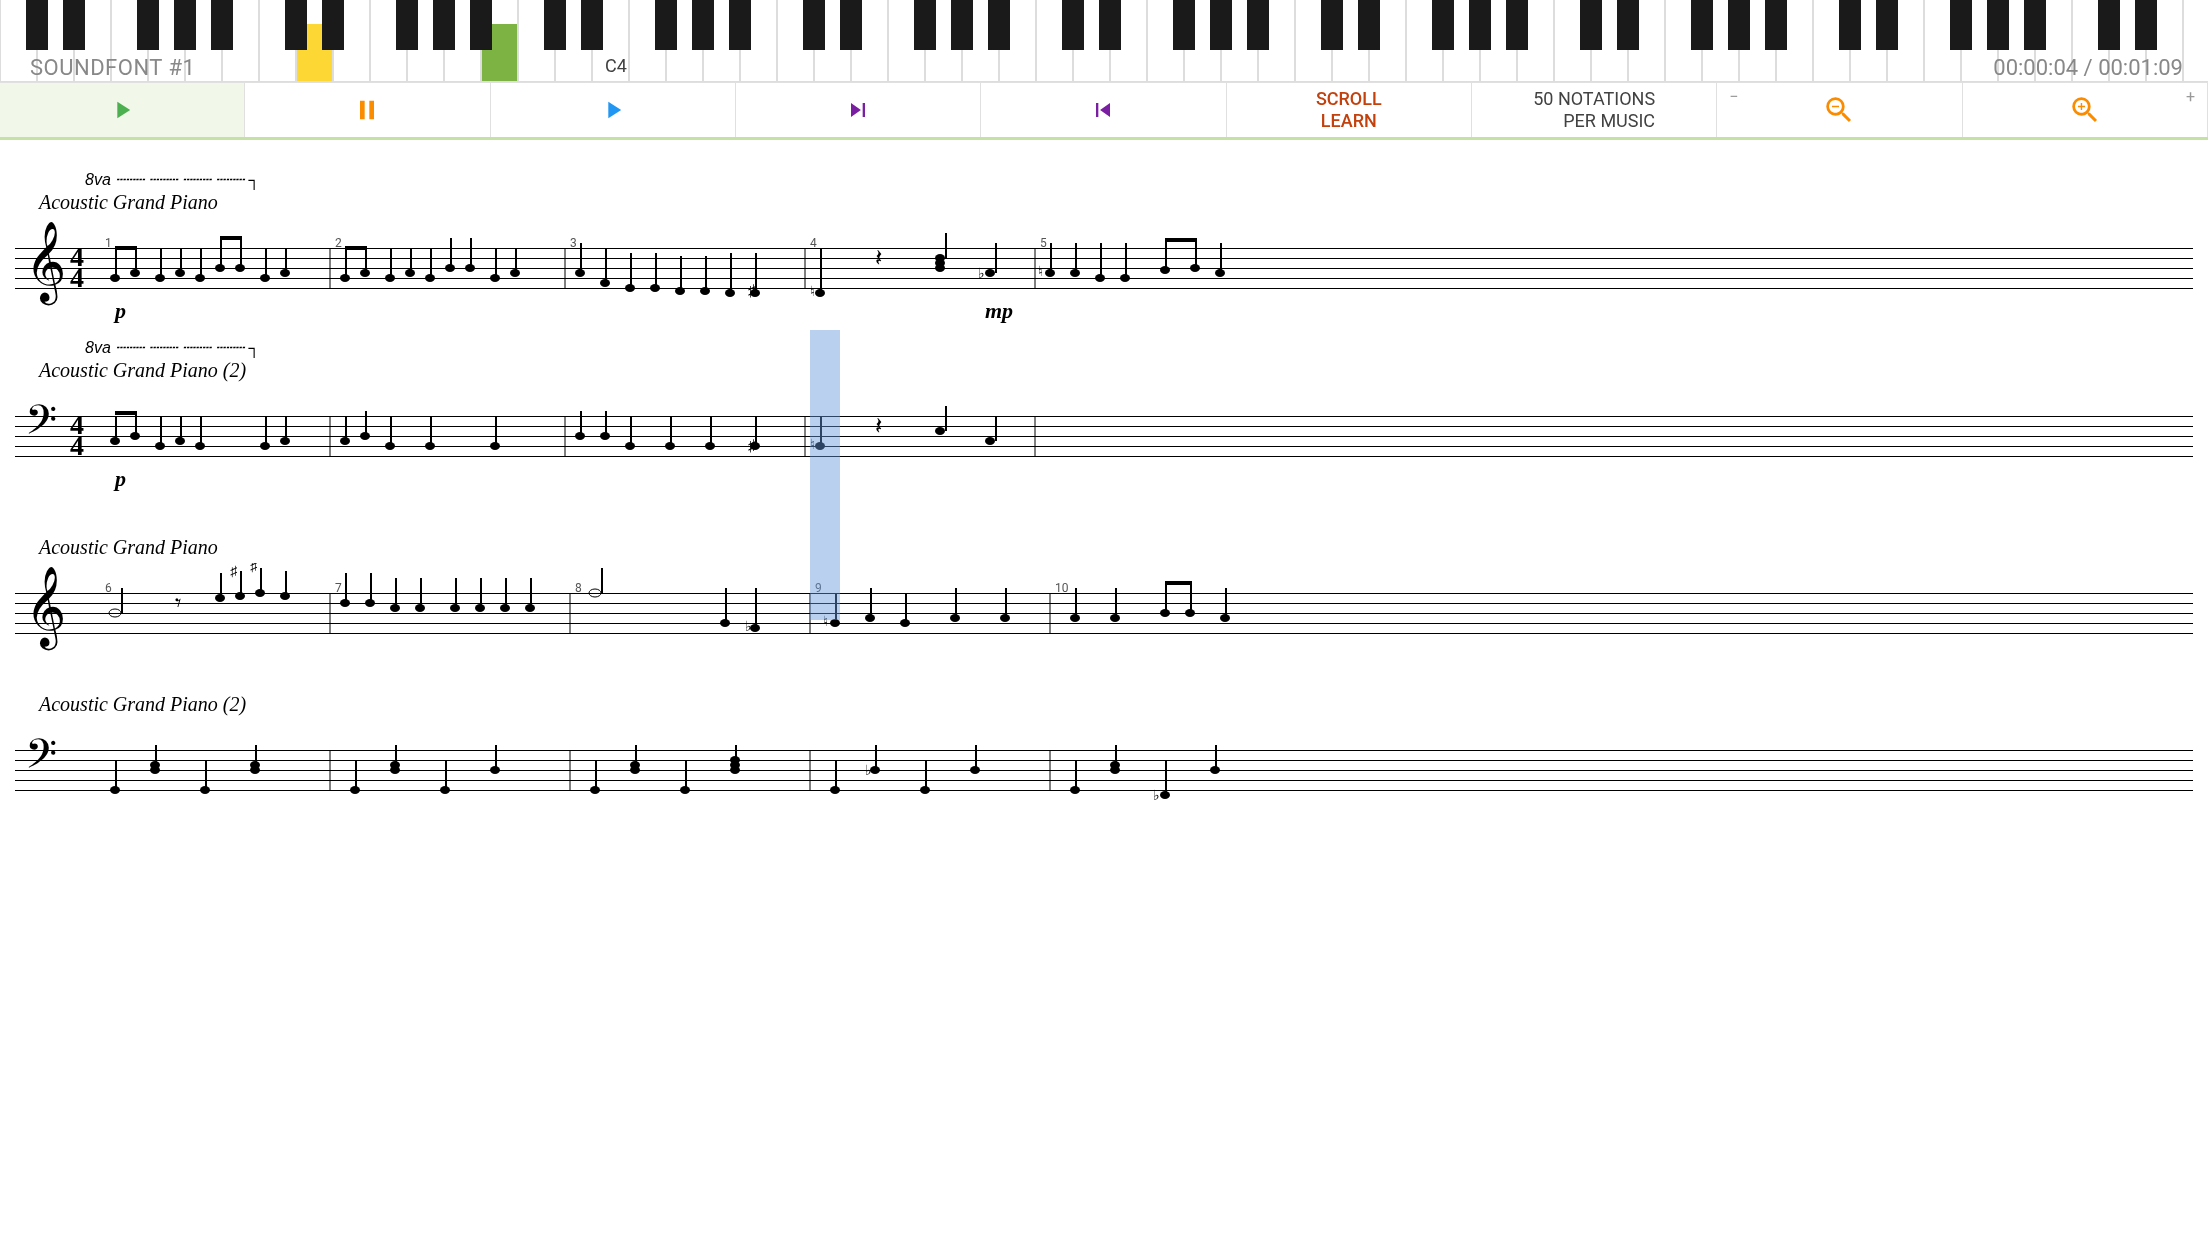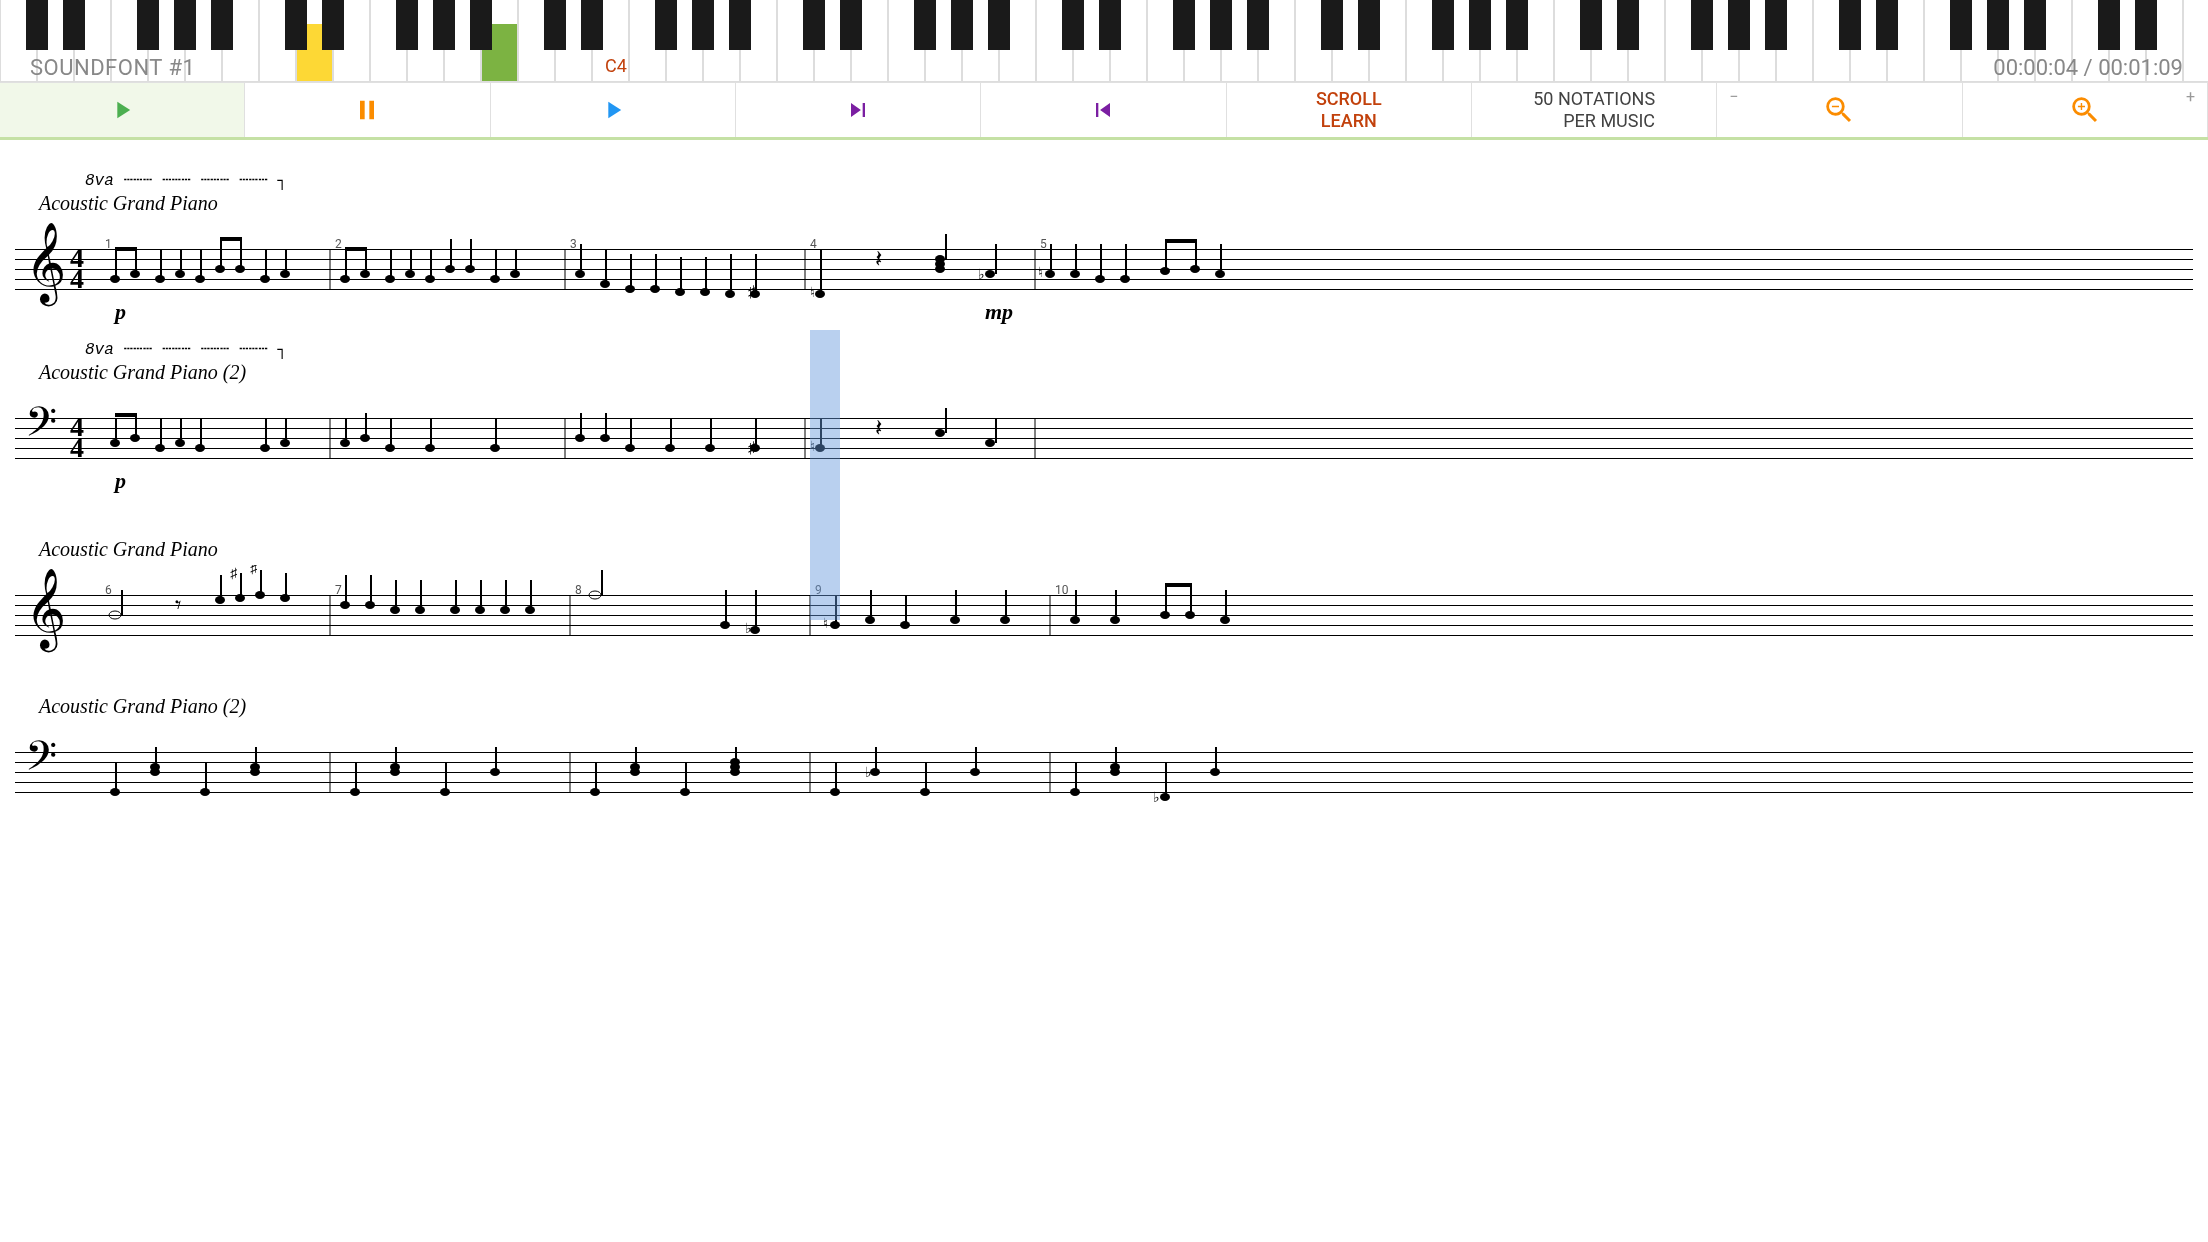--- a/index.html
+++ b/index.html
@@ -52,21 +52,21 @@
       left: 30px;
       color: #888;
       font-size: 22px;
       z-index: 3;
       letter-spacing: 0.5px;
     }
     .c4-label {
       position: absolute;
       top: 55px;
       left: 605px;
-      color: #c2410c;
+      color: #404040;
       font-size: 18px;
       z-index: 3;
     }
     .time-label {
       position: absolute;
       top: 55px;
       right: 25px;
       color: #888;
       font-size: 22px;
       z-index: 3;
@@ -124,21 +124,21 @@
     .staff-label {
       font-style: italic;
       font-family: Georgia, serif;
       font-size: 20px;
       margin-bottom: 4px;
       margin-left: 24px;
     }
     .ottava {
       font-style: italic;
       font-size: 16px;
-      font-family: Liberation Mono, monospace;
+      font-family: Liberation Sans, sans-serif;
       margin-left: 70px;
       margin-bottom: 2px;
     }
     .staff {
       position: relative;
       height: 100px;
       width: 100%;
     }
     .staff-lines {
       position: absolute;

